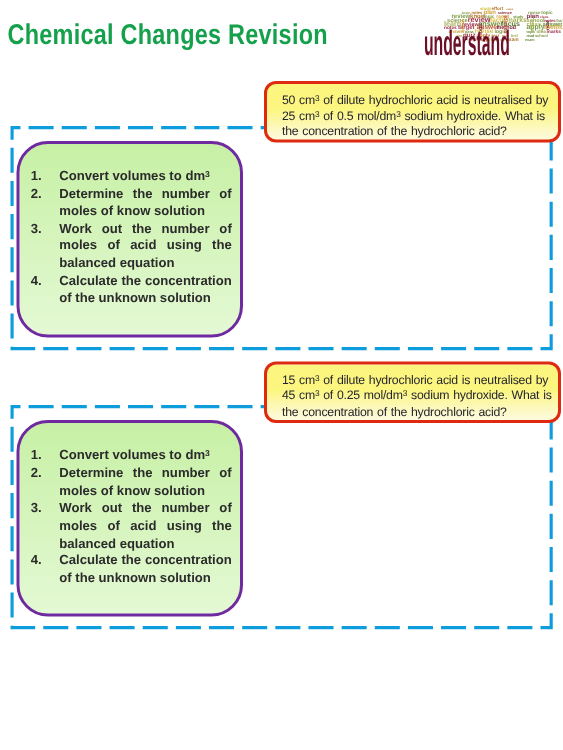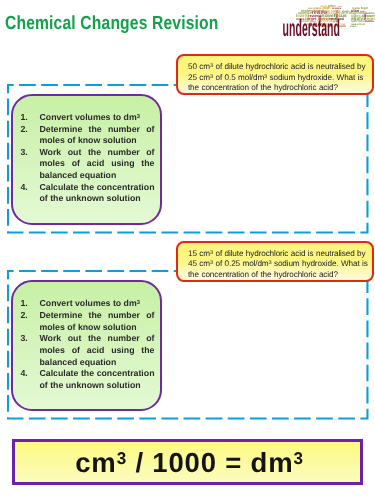--- a/index.html
+++ b/index.html
@@ -170,16 +170,13 @@
         <li>
           <span class="num">4.</span>
           <span class="txt">Calculate the concentration of the unknown solution</span>
         </li>
       </ol>
   </div>
   <div class="qbox" style="left:175.7px;top:241.2px;width:198.8px;height:40.8px;">
     <div class="qtext" style="left:10.3px;top:5.8px;width:181.5px;">15 cm<sup>3</sup> of dilute hydrochloric acid is neutralised by 45 cm<sup>3</sup> of 0.25 mol/dm<sup>3</sup> sodium hydroxide. What is the concentration of the hydrochloric acid?</div>
   </div>
 
-  <div class="bottombox" style="left:12px;top:439px;width:351px;height:46px;">
-    <div class="formula" style="top:4.6px;padding-left:2px;">cm<sup>3</sup> / 1000 = dm<sup>3</sup></div>
-  </div>
 </div>
 
 </body></html>

